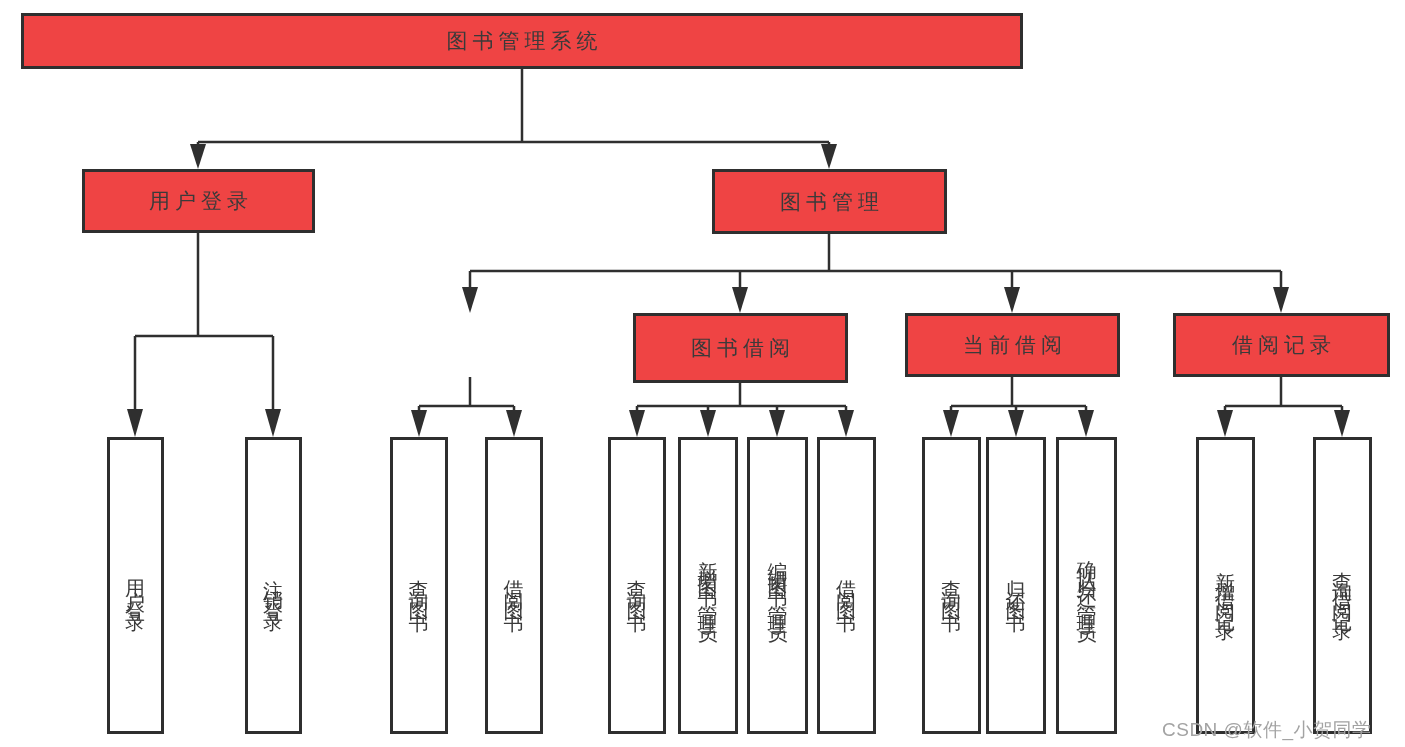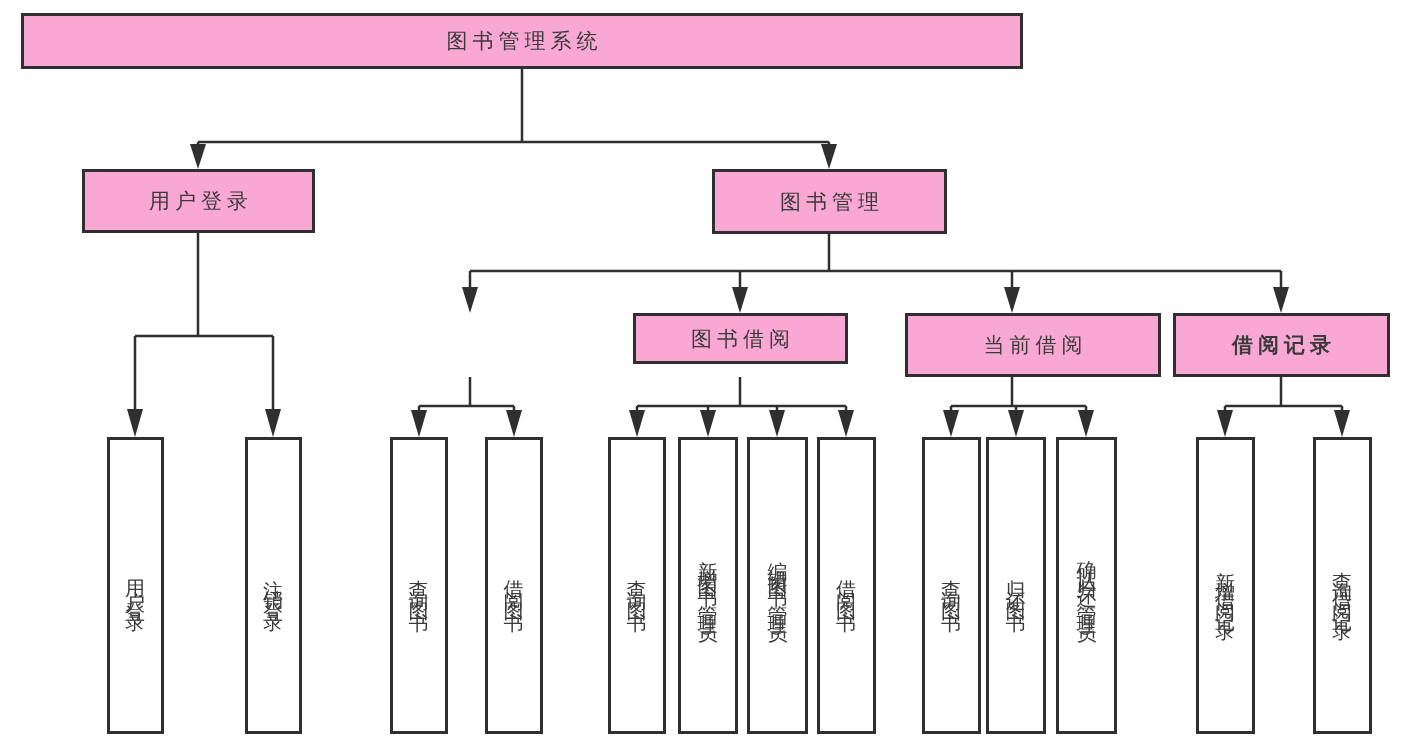--- a/index.html
+++ b/index.html
@@ -12,39 +12,39 @@
     position: relative;
     width: 1405px;
     height: 747px;
     background: #ffffff;
     overflow: hidden;
   }
   .node {
     position: absolute;
     box-sizing: border-box;
     border: 3px solid #2f2f2f;
-    background: #f9a8d4;
+    background: #ef4444;
     display: flex;
     align-items: center;
     justify-content: center;
     color: #3a3a3a;
   }
   .h-node {
     font-size: 21px;
     letter-spacing: 5px;
     text-indent: 5px; 
     white-space: nowrap;
   }
   .root-node   { left: 21px;  top: 13px;  width: 1002px; height: 56px; }
   .n-userlogin { left: 82px;  top: 169px; width: 233px;  height: 64px; }
   .n-bookmgmt  { left: 712px; top: 169px; width: 235px;  height: 65px; }
   .n-newbook   { left: 362px; top: 313px; width: 216px;  height: 64px; }
-  .n-borrow    { left: 633px; top: 313px; width: 215px;  height: 51px; }
-  .n-current   { left: 905px; top: 313px; width: 256px;  height: 64px; }
-  .n-records   { left: 1173px;top: 313px; width: 217px;  height: 64px; font-weight: bold; }
+  .n-borrow    { left: 633px; top: 313px; width: 215px;  height: 70px; }
+  .n-current   { left: 905px; top: 313px; width: 215px;  height: 64px; }
+  .n-records   { left: 1173px;top: 313px; width: 217px;  height: 64px; }
 
   .leaf {
     position: absolute;
     box-sizing: border-box;
     border: 3px solid #2f2f2f;
     background: #ffffff;
     top: 437px;
     height: 297px;
     width: 58px;
     writing-mode: vertical-rl;
@@ -210,14 +210,15 @@
   <div class="leaf leaf-7">编辑图书（管理员）</div>
   <div class="leaf leaf-8">借阅图书</div>
 
   <div class="leaf leaf-9">查询图书</div>
   <div class="leaf leaf-10">归还图书</div>
   <div class="leaf leaf-11">确认归还（管理员）</div>
 
   <div class="leaf leaf-12">新增借阅记录</div>
   <div class="leaf leaf-13">查询借阅记录</div>
 
+  <div class="watermark">CSDN @软件_小贺同学</div>
 
 </div>
 
 </body></html>

